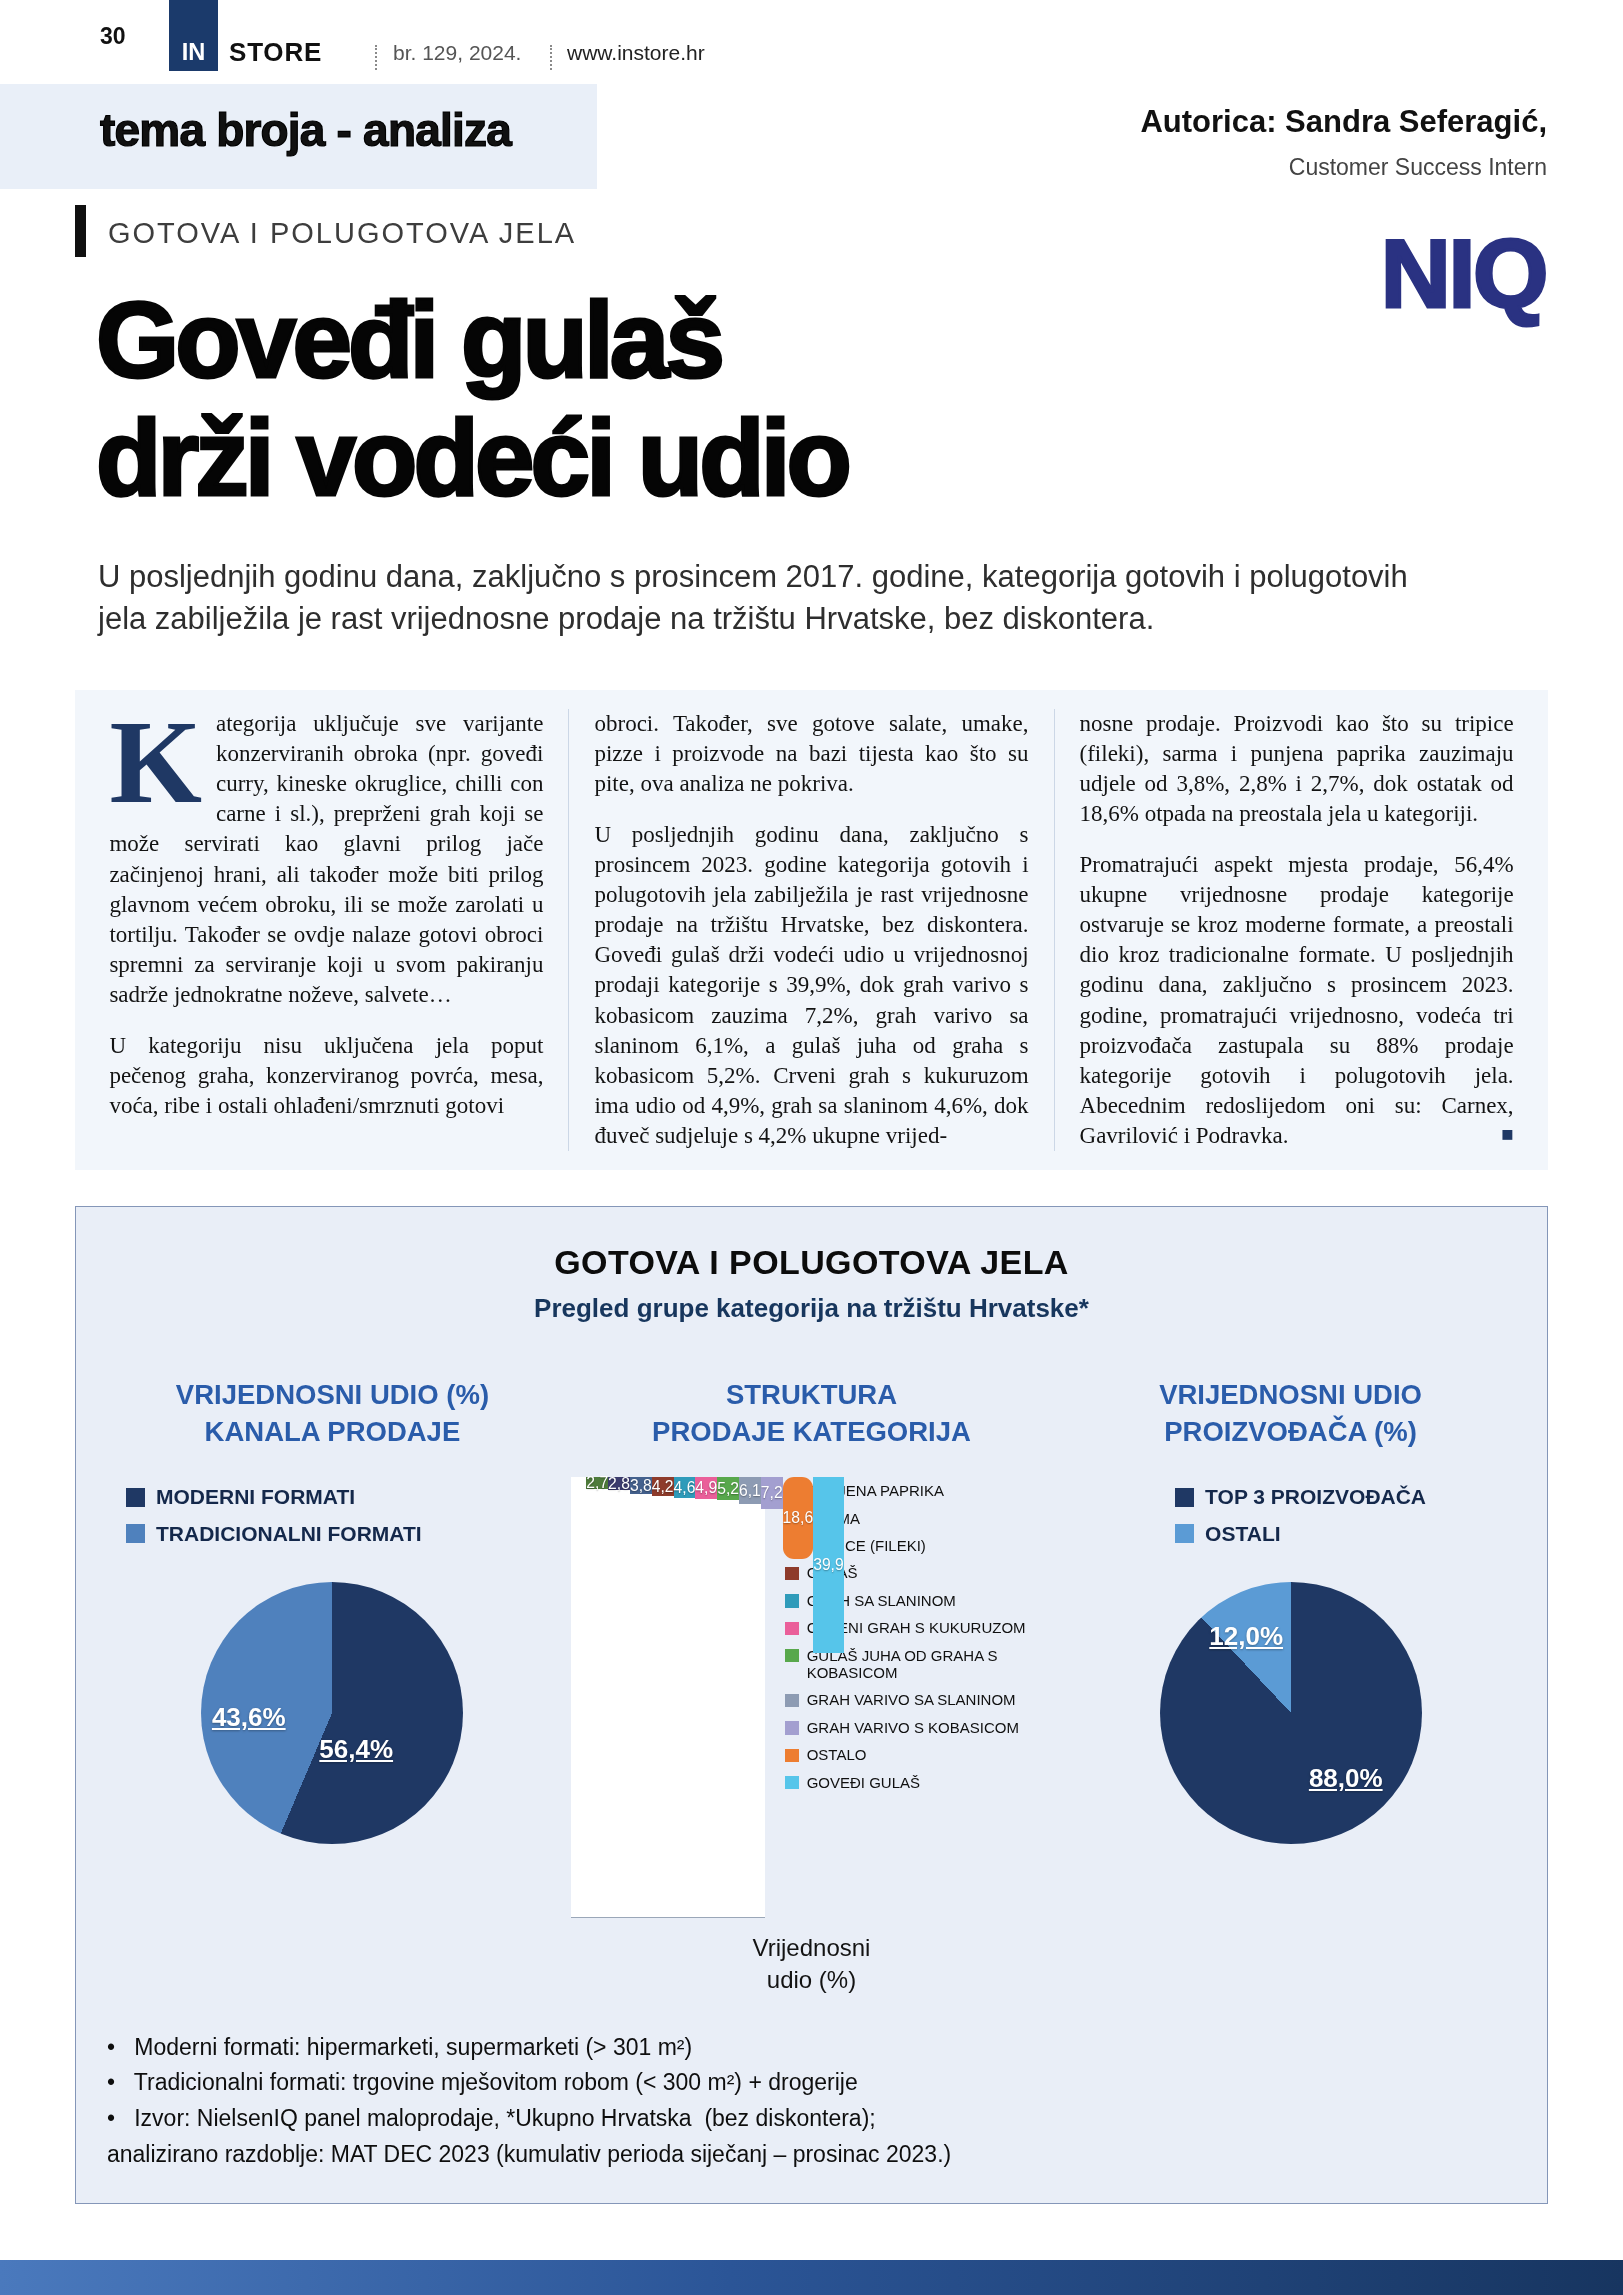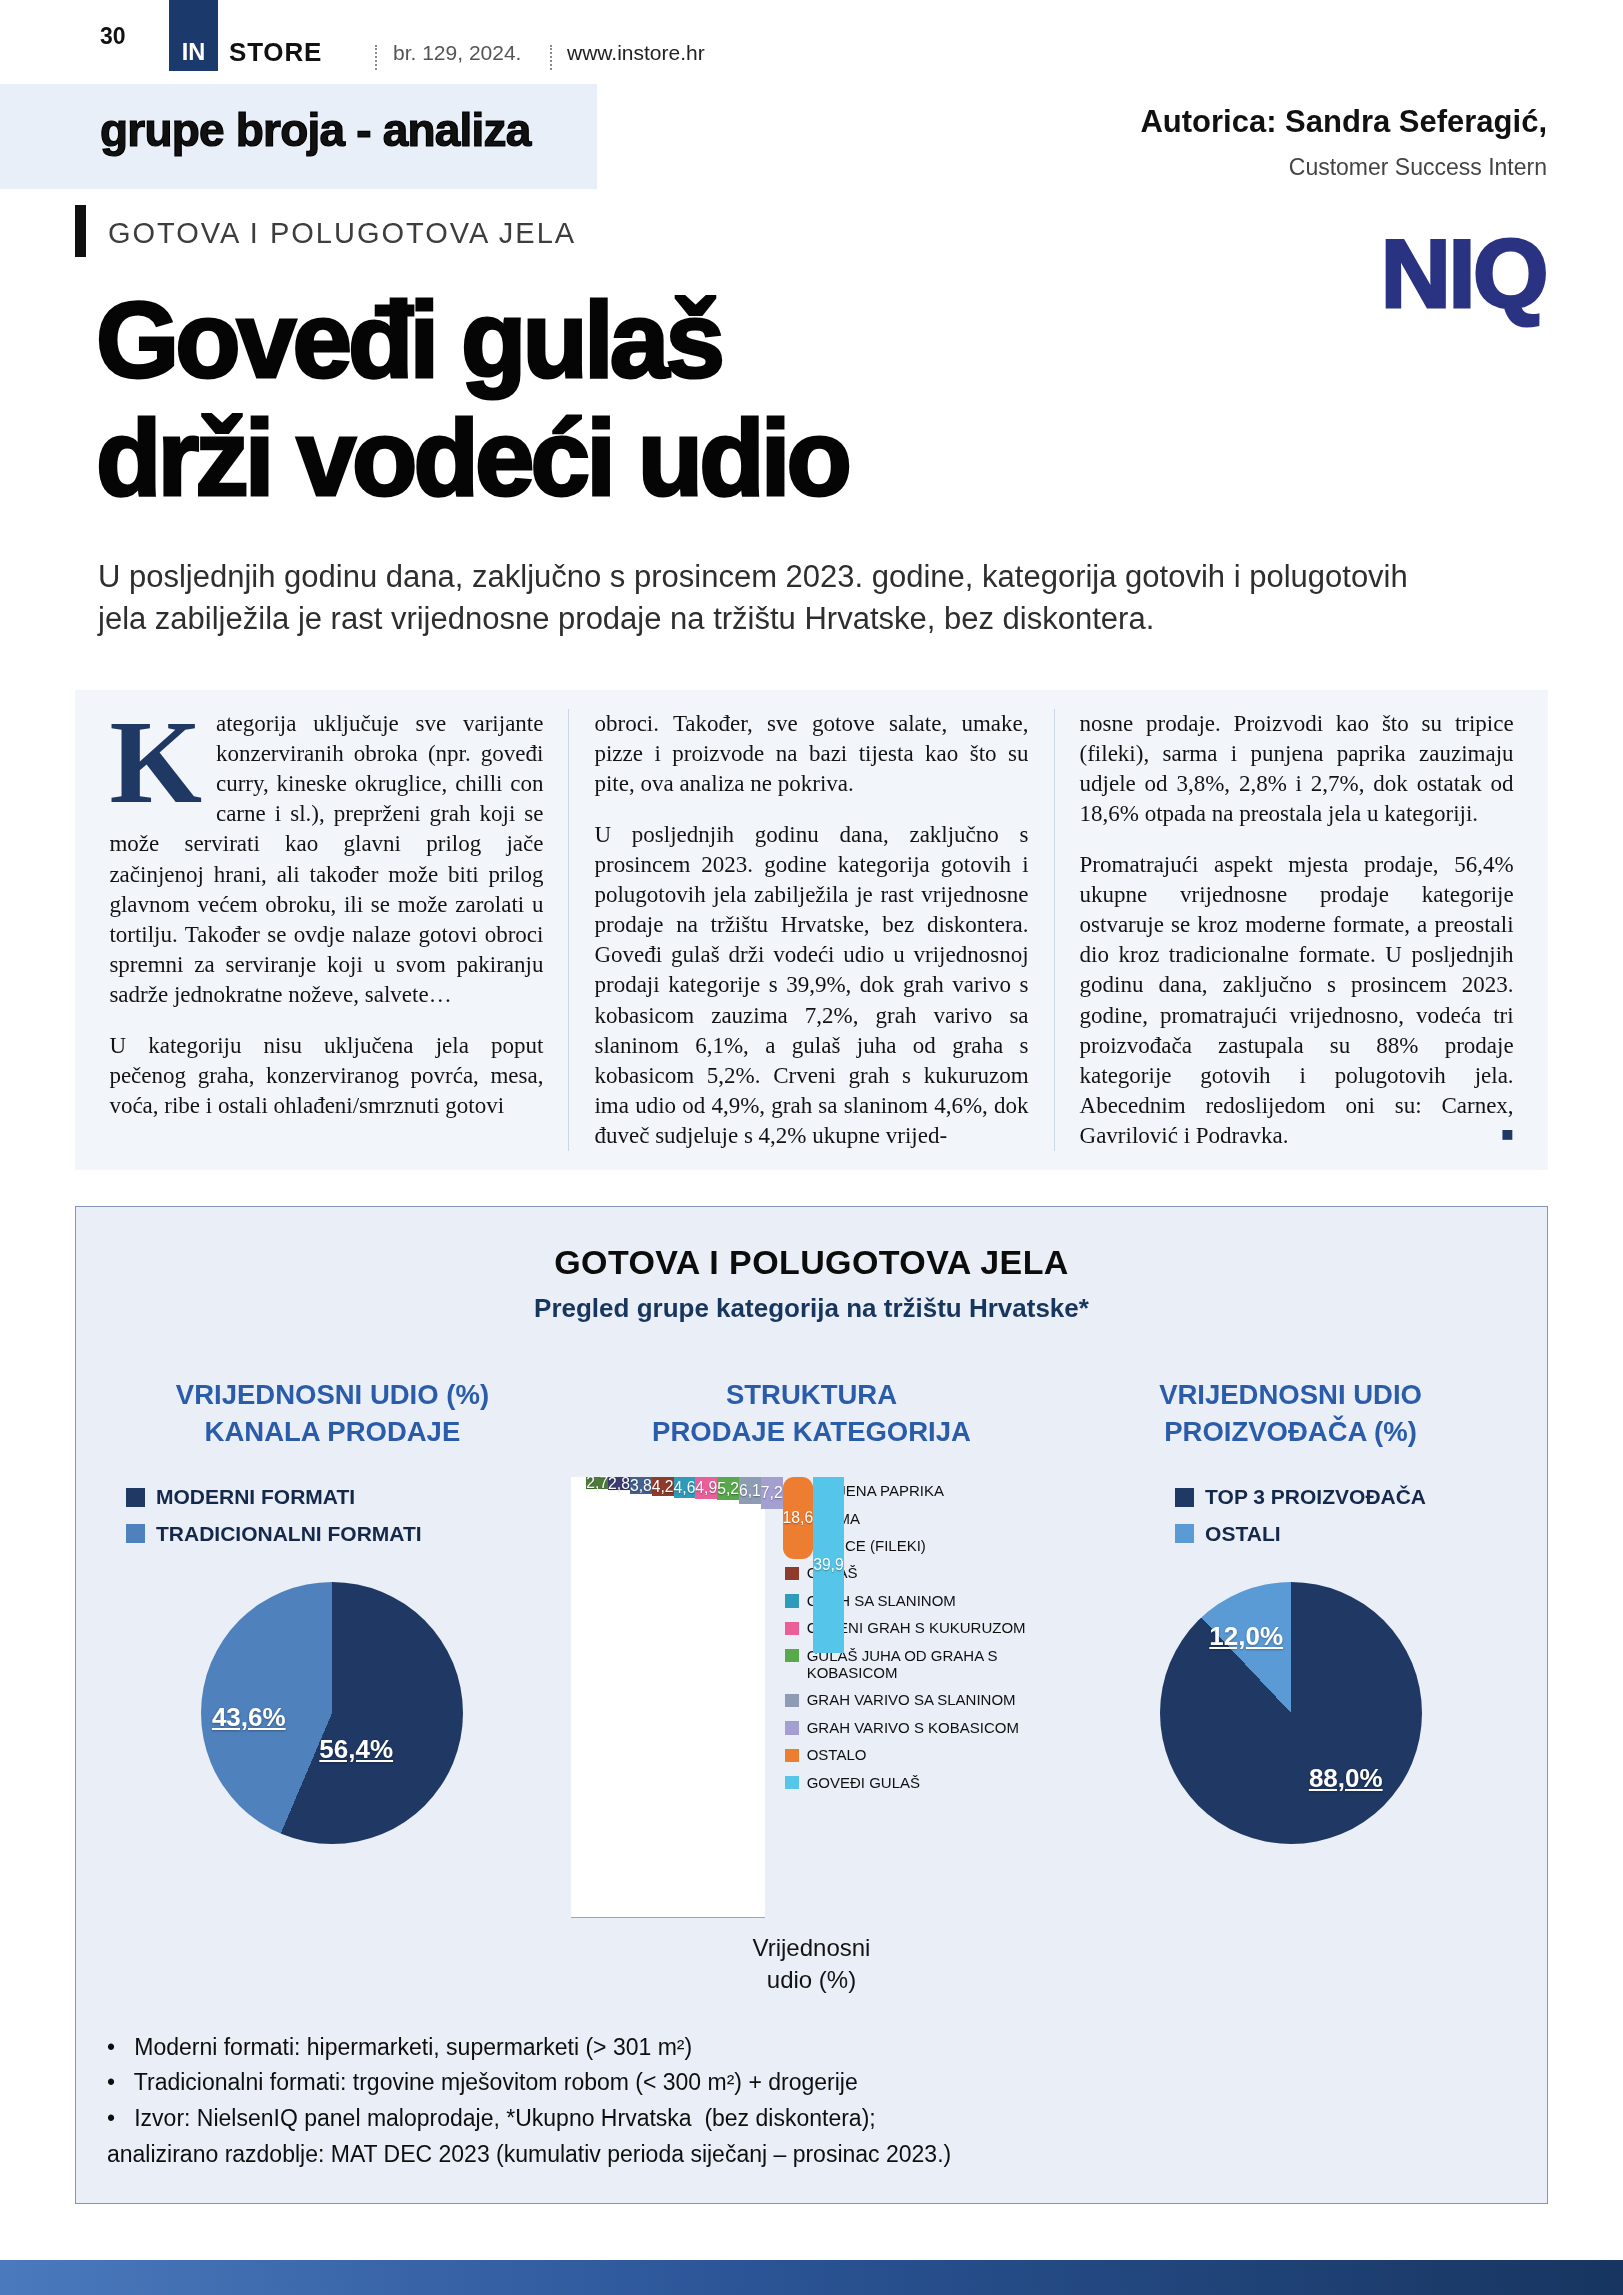--- a/index.html
+++ b/index.html
@@ -137,38 +137,38 @@
     </span>
     <span class="logo-store">STORE</span>
     <span class="dot-sep sep1"></span>
     <span class="issue">br. 129, 2024.</span>
     <span class="dot-sep sep2"></span>
     <span class="website">www.instore.hr</span>
   </header>
 
   <div class="section-row">
     <div class="section-band"></div>
-    <h2 class="section-title">grupe broja - analiza</h2>
+    <h2 class="section-title">tema broja - analiza</h2>
     <div class="author">
       <div class="author-name">Autorica: Sandra Seferagić,</div>
       <div class="author-role">Customer Success Intern</div>
     </div>
   </div>
 
   <div class="category-row">
     <span class="category-tick"></span>
     <span class="category-label">GOTOVA I POLUGOTOVA JELA</span>
   </div>
 
   <div class="niq-logo">NIQ</div>
 
   <h1 class="headline">Goveđi gulaš
 drži vodeći udio</h1>
 
-  <p class="lead">U posljednjih godinu dana, zaključno s prosincem 2023. godine, kategorija gotovih i polugotovih jela zabilježila je rast vrijednosne prodaje na tržištu Hrvatske, bez diskontera.</p>
+  <p class="lead">U posljednjih godinu dana, zaključno s prosincem 2017. godine, kategorija gotovih i polugotovih jela zabilježila je rast vrijednosne prodaje na tržištu Hrvatske, bez diskontera.</p>
 
   <section class="columns">
     <div class="col">
       <p><span class="dropcap">K</span><span>ategorija uključuje sve varijante konzerviranih obroka (npr. goveđi curry, kineske okruglice, chilli con carne i sl.), preprženi grah koji se može servirati kao glavni prilog jače začinjenoj hrani, ali također može biti prilog glavnom većem obroku, ili se može zarolati u tortilju. Također se ovdje nalaze gotovi obroci spremni za serviranje koji u svom pakiranju sadrže jednokratne noževe, salvete…</span></p>
       <p>U kategoriju nisu uključena jela poput pečenog graha, konzerviranog povrća, mesa, voća, ribe i ostali ohlađeni/smrznuti gotovi</p>
     </div>
     <div class="col">
       <p>obroci. Također, sve gotove salate, umake, pizze i proizvode na bazi tijesta kao što su pite, ova analiza ne pokriva.</p>
       <p>U posljednjih godinu dana, zaključno s prosincem 2023. godine kategorija gotovih i polugotovih jela zabilježila je rast vrijednosne prodaje na tržištu Hrvatske, bez diskontera. Goveđi gulaš drži vodeći udio u vrijednosnoj prodaji kategorije s 39,9%, dok grah varivo s kobasicom zauzima 7,2%, grah varivo sa slaninom 6,1%, a gulaš juha od graha s kobasicom 5,2%. Crveni grah s kukuruzom ima udio od 4,9%, grah sa slaninom 4,6%, dok đuveč sudjeluje s 4,2% ukupne vrijed-</p>
     </div>

